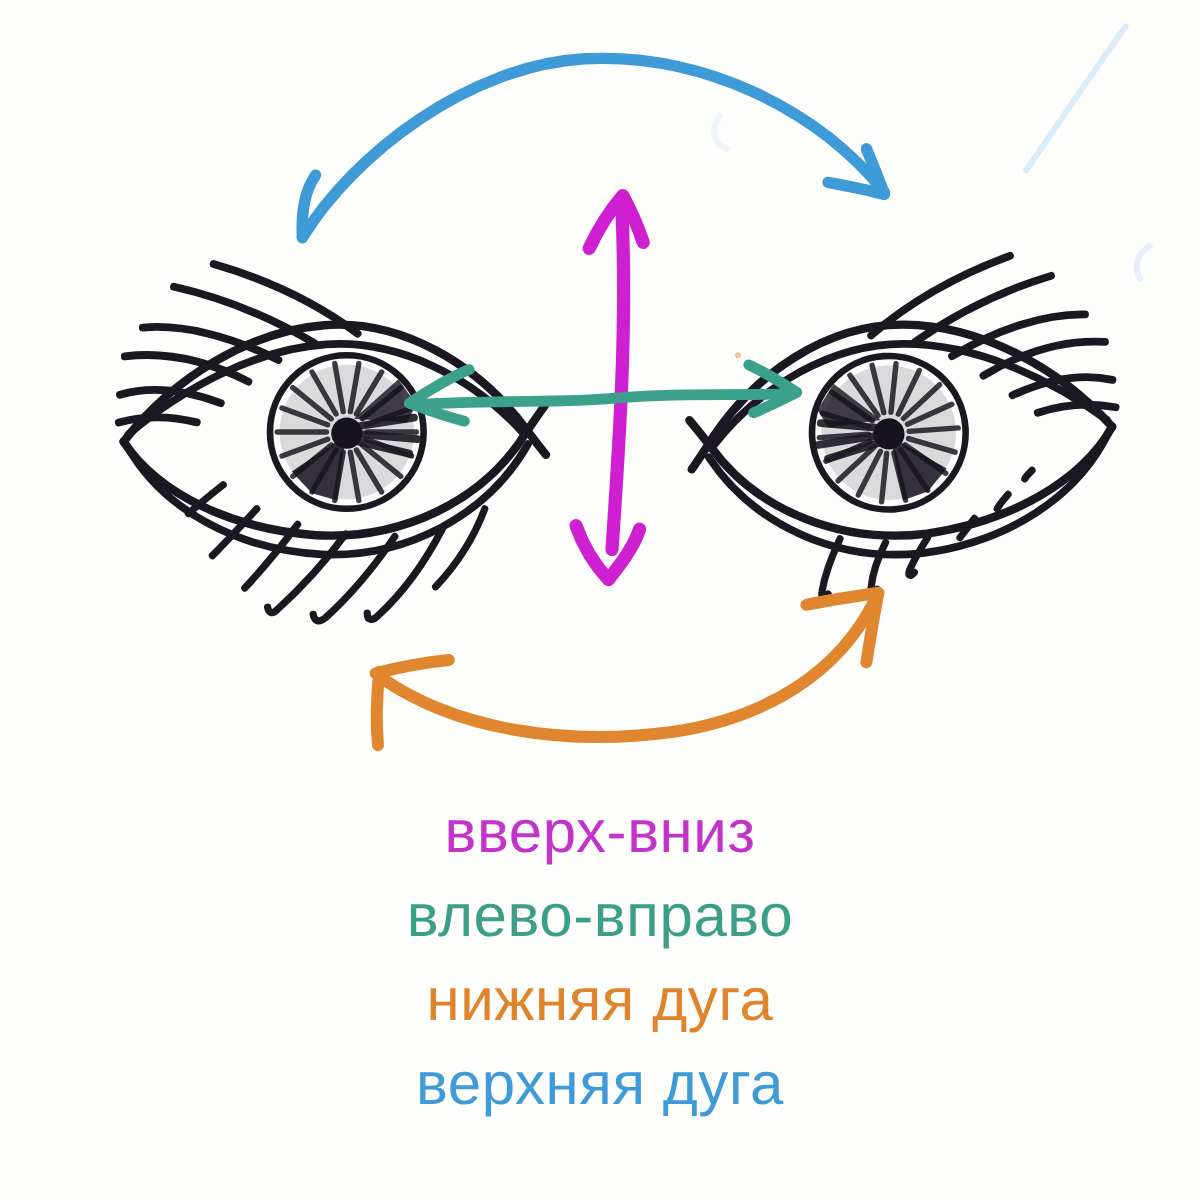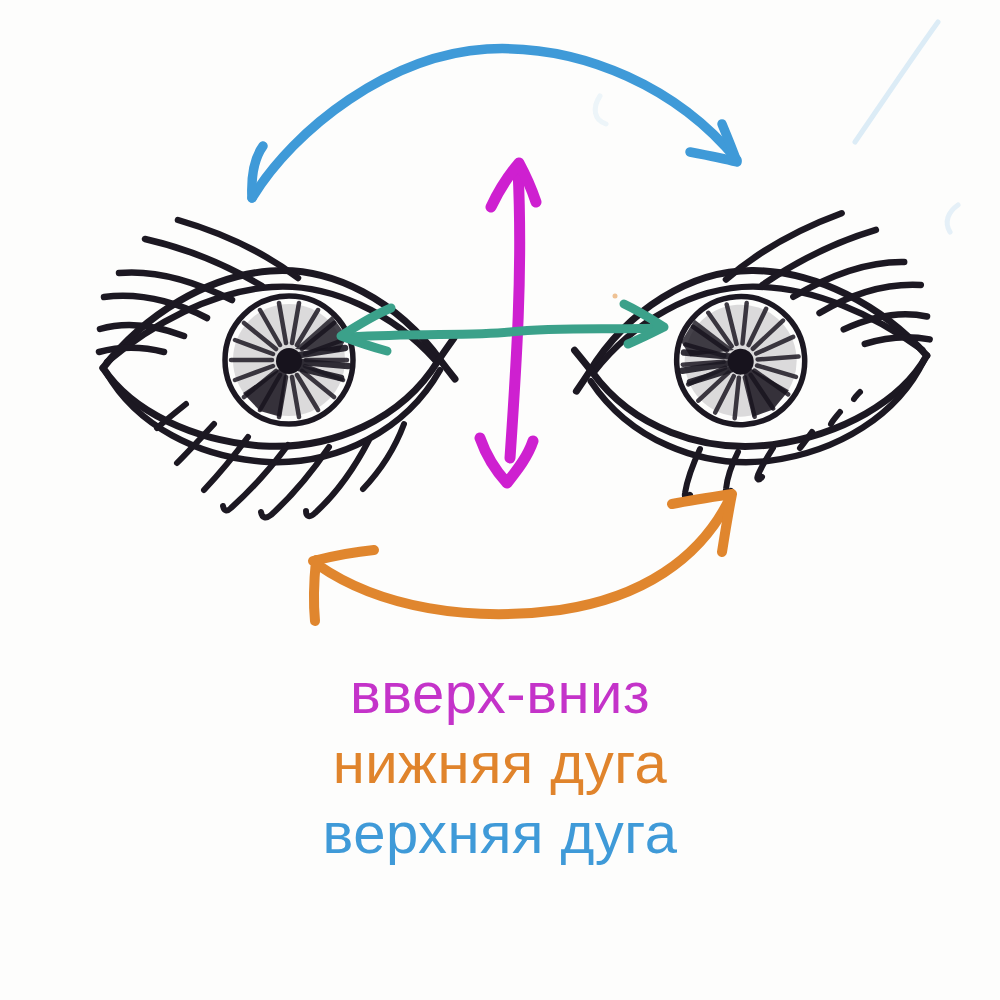--- a/index.html
+++ b/index.html
@@ -5,21 +5,21 @@
   html,body{margin:0;padding:0;background:#ffffff;}
   .canvas{
     position:relative;width:1000px;height:1000px;overflow:hidden;
     background:#fdfdfc;font-family:"Liberation Sans",sans-serif;
   }
   .canvas svg{position:absolute;left:0;top:0;}
   .labels{
     position:absolute;left:0;top:658px;width:1000px;
     display:flex;flex-direction:column;align-items:center;
   }
-  .lbl{height:70px;line-height:70px;font-size:58px;letter-spacing:.5px;white-space:nowrap;}
+  .lbl{height:70px;line-height:70px;font-size:50px;letter-spacing:.5px;white-space:nowrap;}
 </style>
 </head>
 <body>
 
 <div class="canvas">
 
   <svg width="1000" height="1000" viewBox="0 0 1000 1000">
 
     <defs>
 
@@ -112,16 +112,17 @@
 
     <g stroke="#e0862e" fill="none" stroke-width="10" stroke-linecap="round" stroke-linejoin="round">
       <path d="M318 565 C380 608,470 622,560 610 C640 598,700 560,730 498"></path>
       <path d="M316 560 C314 580,313 600,315 621 M313 561 C333 556,353 552,374 550"></path>
       <path d="M672 504 C692 500,712 497,732 494 M732 494 C728 514,725 533,722 552"></path>
     </g>
   </svg>
 
   <div class="labels">
     <div class="lbl" style="color: rgb(196, 51, 201);">вверх-вниз</div>
+    <div class="lbl" style="color: rgb(59, 158, 135);">влево-вправо</div>
     <div class="lbl" style="color: rgb(224, 132, 44);">нижняя дуга</div>
     <div class="lbl" style="color: rgb(63, 154, 216);">верхняя дуга</div>
   </div>
 </div>
 
 </body></html>

